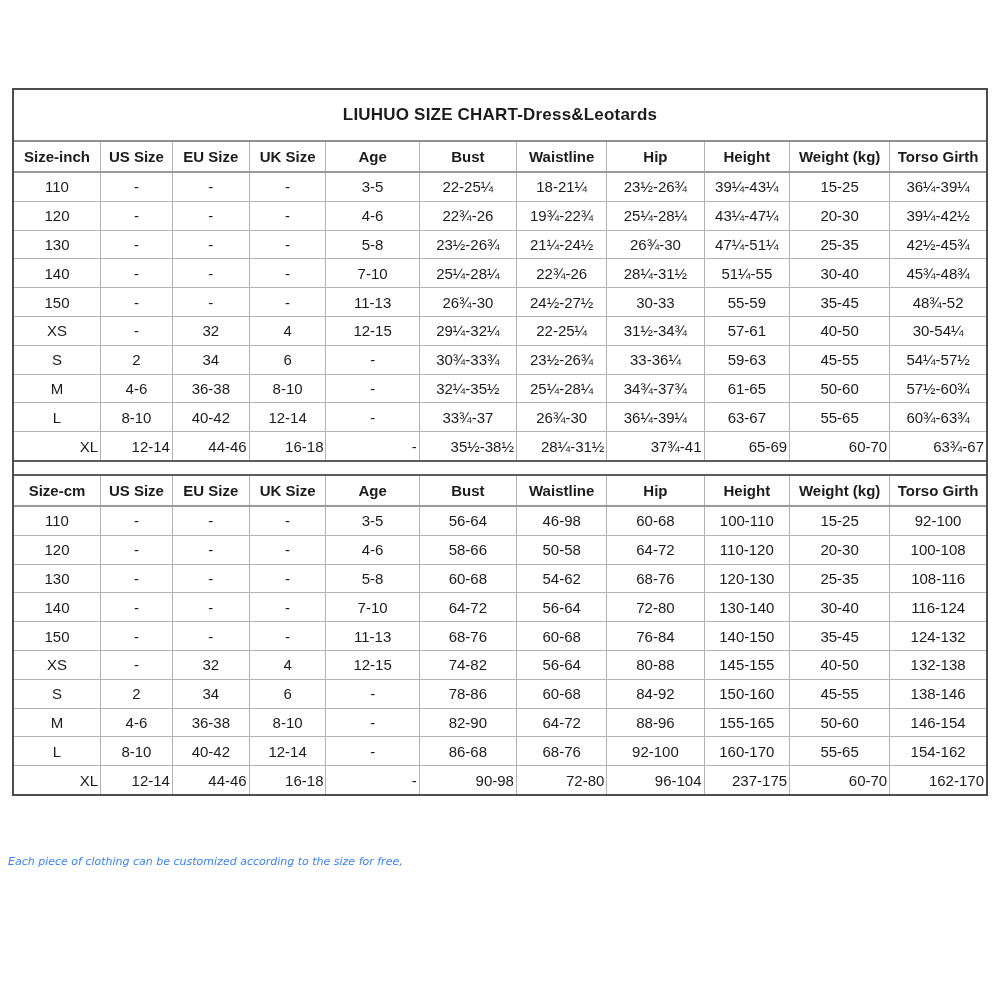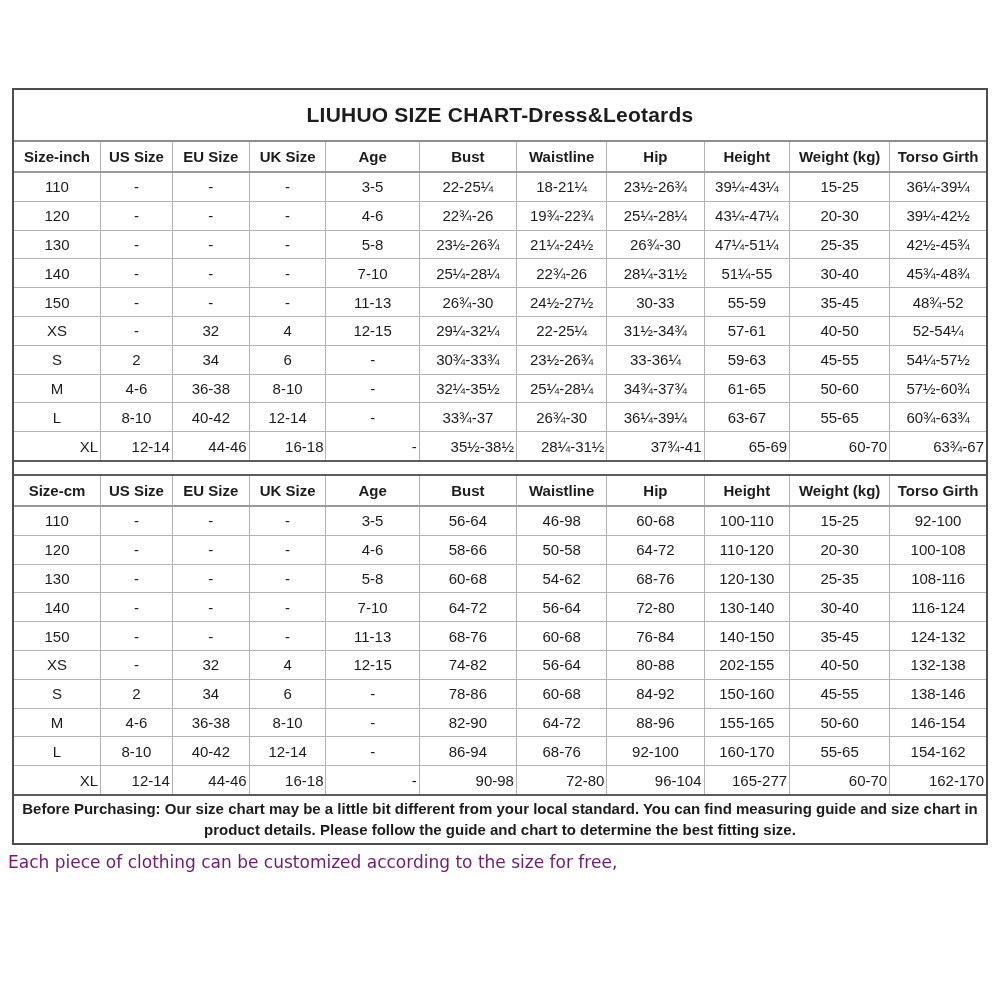--- a/index.html
+++ b/index.html
@@ -24,21 +24,21 @@
     top: 88px;
     width: 976px;
     box-sizing: border-box;
     border: 2px solid #4d4d4d;
     background: #ffffff;
   }
   .title-row {
     height: 50px;
     line-height: 50px;
     text-align: center;
-    font-size: 21px;
+    font-size: 17px;
     font-weight: bold;
     letter-spacing: 0.2px;
     border-bottom: 2px solid #8f8f8f;
   }
   table.size-table {
     width: 100%;
     border-collapse: collapse;
     table-layout: fixed;
     font-size: 15px;
   }
@@ -87,22 +87,23 @@
     line-height: 21px;
     text-align: center;
     padding: 2px 6px 3px 6px;
   }
   .bottom-notes {
     position: absolute;
     left: 8px;
     top: 852px;
     width: 984px;
     font-family: "DejaVu Sans", "Liberation Sans", sans-serif;
-    font-size: 17px;
-    color: #701a75;
+    font-size: 11px;
+    color: #3b82f6;
+    font-style: italic;
   }
   .bottom-notes p {
     margin: 0 0 17px 0;
     line-height: 20px;
   }
 </style>
 </head>
 <body>
 
 <div class="canvas">
@@ -209,21 +210,21 @@
             <td>XS</td>
             <td>-</td>
             <td>32</td>
             <td>4</td>
             <td>12-15</td>
             <td>29¼-32¼</td>
             <td>22-25¼</td>
             <td>31½-34¾</td>
             <td>57-61</td>
             <td>40-50</td>
-            <td>52-54¼</td>
+            <td>30-54¼</td>
           </tr>
           <tr>
             <td>S</td>
             <td>2</td>
             <td>34</td>
             <td>6</td>
             <td>-</td>
             <td>30¾-33¾</td>
             <td>23½-26¾</td>
             <td>33-36¼</td>
@@ -372,21 +373,21 @@
           </tr>
           <tr>
             <td>XS</td>
             <td>-</td>
             <td>32</td>
             <td>4</td>
             <td>12-15</td>
             <td>74-82</td>
             <td>56-64</td>
             <td>80-88</td>
-            <td>202-155</td>
+            <td>145-155</td>
             <td>40-50</td>
             <td>132-138</td>
           </tr>
           <tr>
             <td>S</td>
             <td>2</td>
             <td>34</td>
             <td>6</td>
             <td>-</td>
             <td>78-86</td>
@@ -408,43 +409,42 @@
             <td>155-165</td>
             <td>50-60</td>
             <td>146-154</td>
           </tr>
           <tr>
             <td>L</td>
             <td>8-10</td>
             <td>40-42</td>
             <td>12-14</td>
             <td>-</td>
-            <td>86-94</td>
+            <td>86-68</td>
             <td>68-76</td>
             <td>92-100</td>
             <td>160-170</td>
             <td>55-65</td>
             <td>154-162</td>
           </tr>
           <tr>
             <td>XL</td>
             <td>12-14</td>
             <td>44-46</td>
             <td>16-18</td>
             <td>-</td>
             <td>90-98</td>
             <td>72-80</td>
             <td>96-104</td>
-            <td>165-277</td>
+            <td>237-175</td>
             <td>60-70</td>
             <td>162-170</td>
           </tr>
         </tbody>
       </table>
 
-    <div class="footer-note">Before Purchasing: Our size chart may be a little bit different from your local standard. You can find measuring guide and size chart in product details. Please follow the guide and chart to determine the best fitting size.</div>
   </div>
 
   <div class="bottom-notes">
     <p>Each piece of clothing can be customized according to the size for free,</p>
   </div>
 
 </div>
 
 </body></html>

